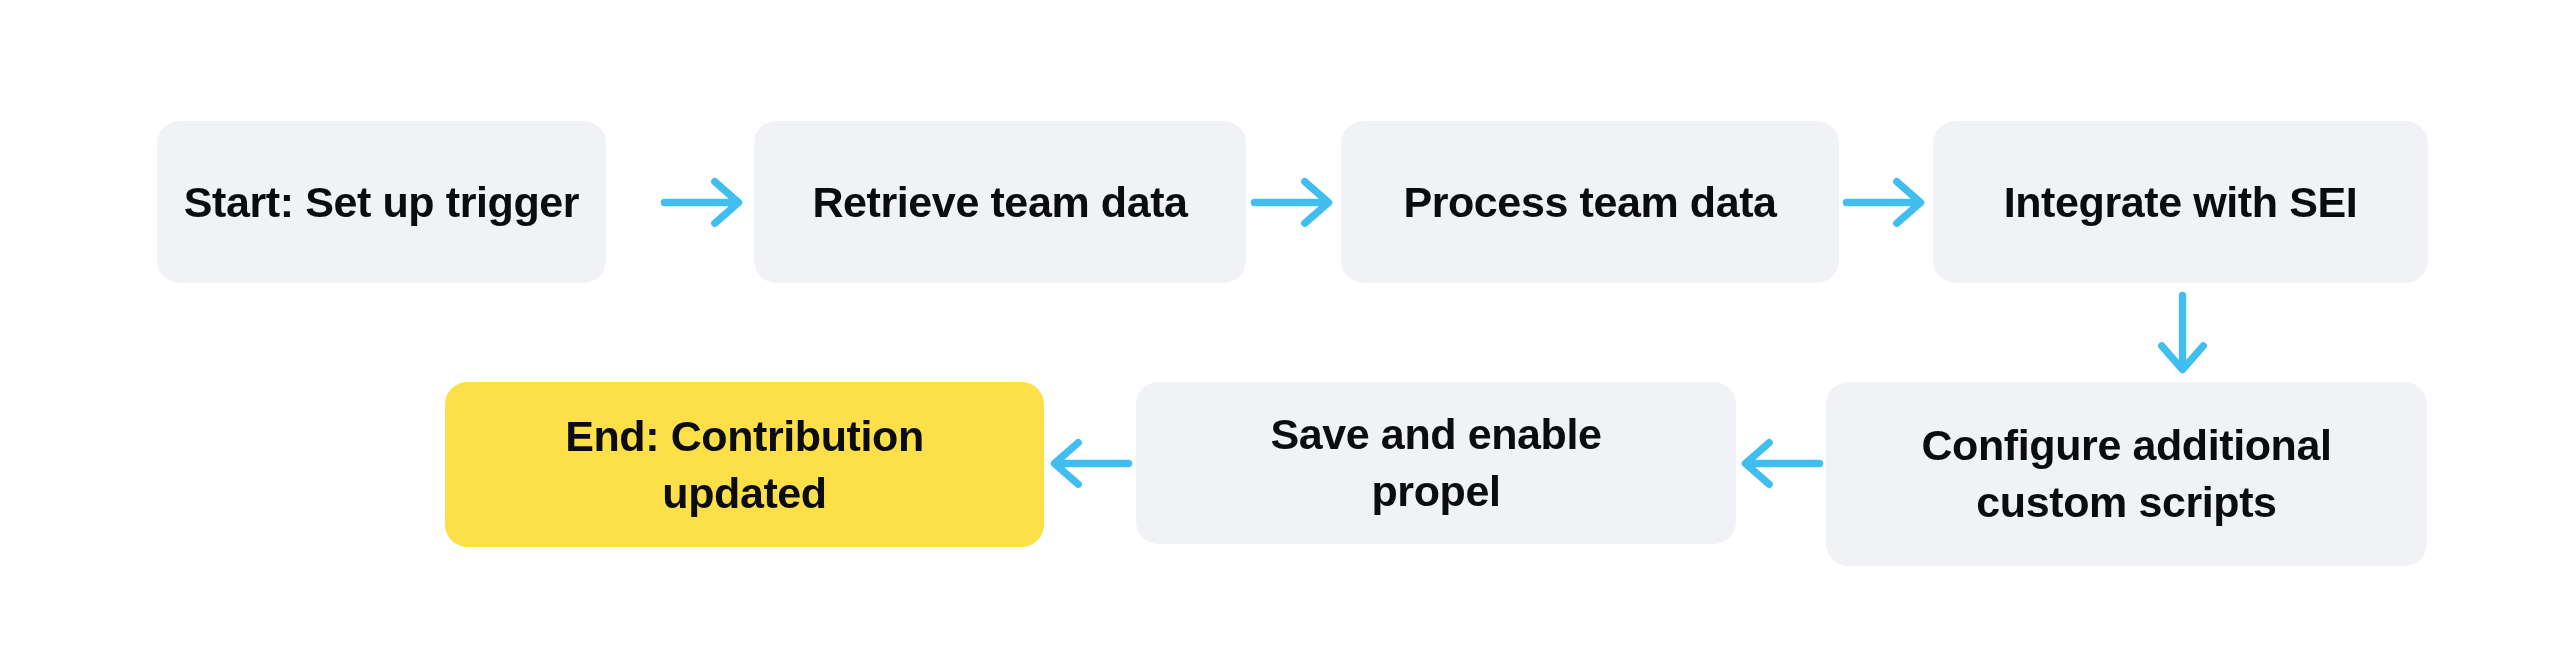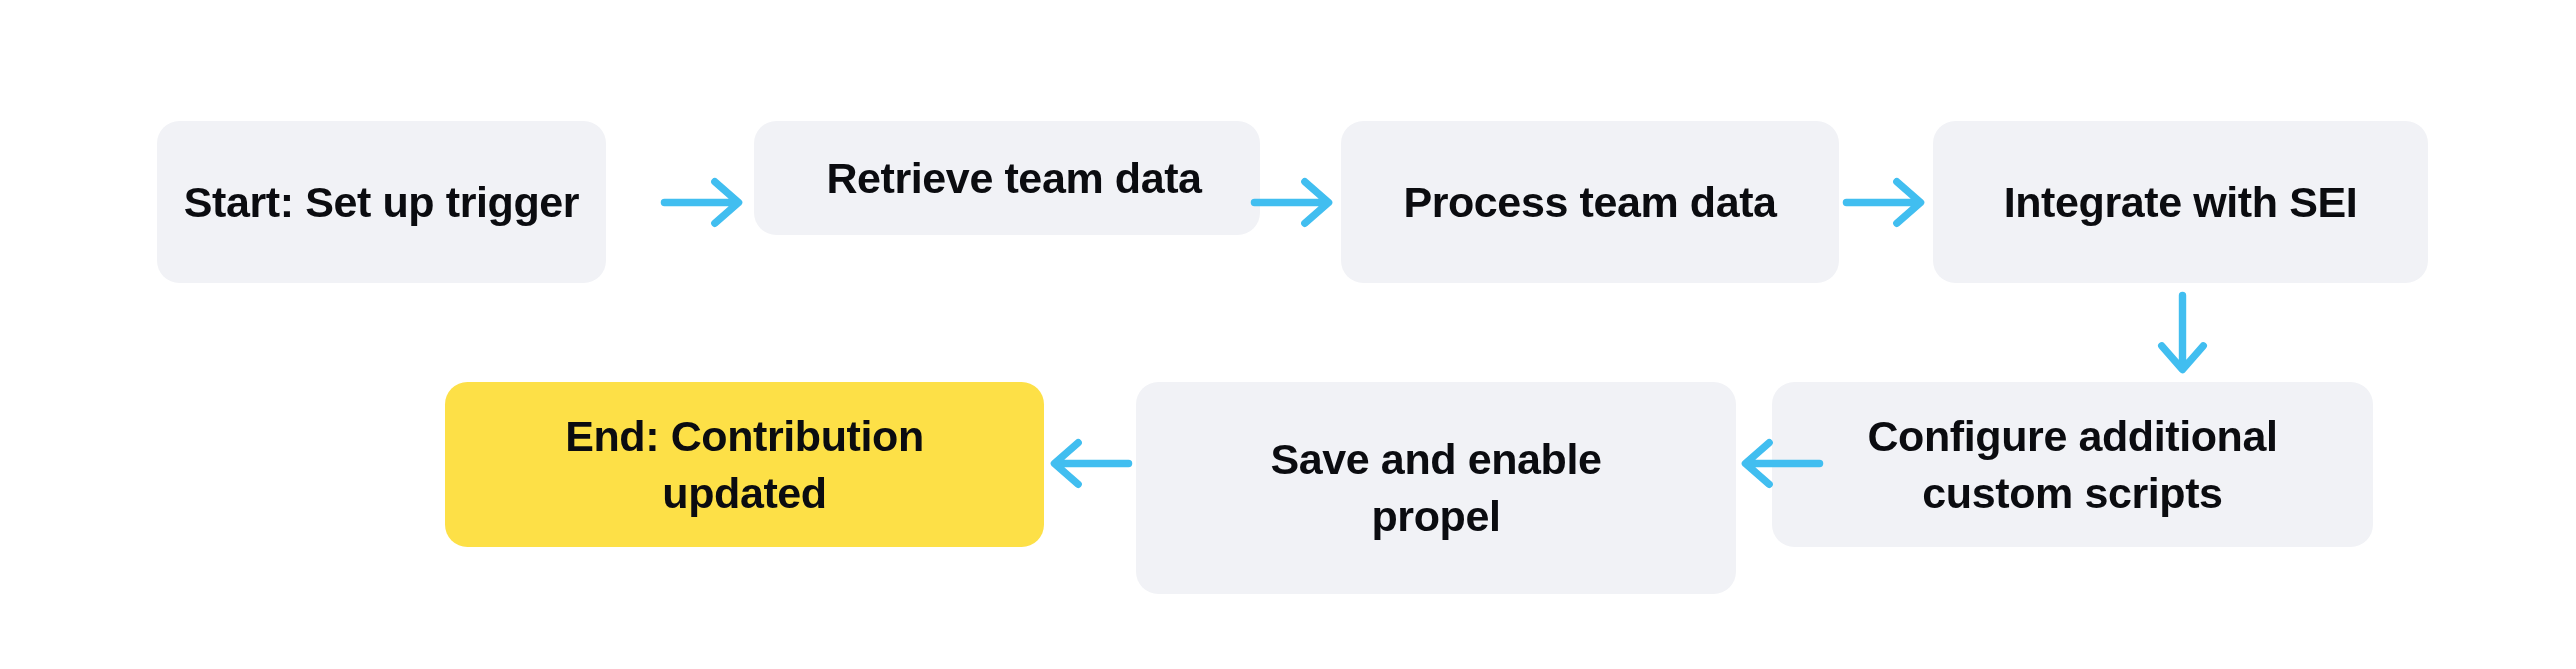--- a/index.html
+++ b/index.html
@@ -21,26 +21,26 @@
     text-align: center;
     color: #0B0C10;
     font-size: 43px;
     font-weight: 700;
     letter-spacing: -0.4px;
     line-height: 1.32;
   }
   .node span { display: inline-block; }
   
   .n1 { left: 157px;  top: 121px; width: 449px; height: 162px; }
-  .n2 { left: 754px; top: 121px; width: 492px; height: 114px; padding-left: 14px; }
+  .n2 { left: 754px; top: 121px; width: 492px; height: 162px; }
   .n3 { left: 1341px; top: 121px; width: 498px; height: 162px; }
   .n4 { left: 1933px; top: 121px; width: 495px; height: 162px; }
   
-  .n5 { left: 1772px; top: 382px; width: 601px; height: 165px; }
-  .n6 { left: 1136px; top: 382px; width: 600px; height: 212px; justify-content: center; }
+  .n5 { left: 1826px; top: 382px; width: 601px; height: 184px; }
+  .n6 { left: 1136px; top: 382px; width: 600px; height: 162px; justify-content: center; }
   .n7 { left: 445px;  top: 382px; width: 599px; height: 165px; }
   .n5 span { max-width: 477px; }
   .n6 span { max-width: 373px; }
   .n7 span { max-width: 417px; }
   .arrow { position: absolute; }
   .ar1 { left: 660px;  top: 174px; }
   .ar2 { left: 1250px; top: 174px; }
   .ar3 { left: 1842px; top: 174px; }
   .ard { left: 2154px; top: 291px; }
   .ar5 { left: 1738px; top: 435px; }

